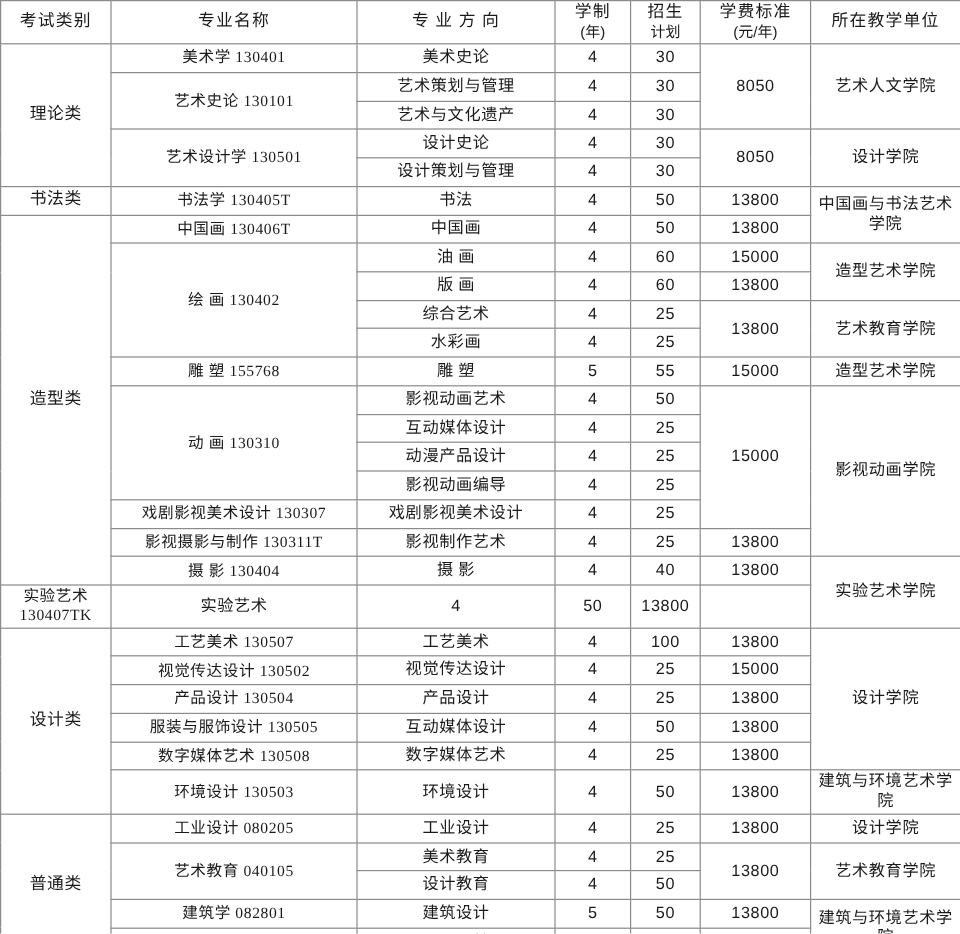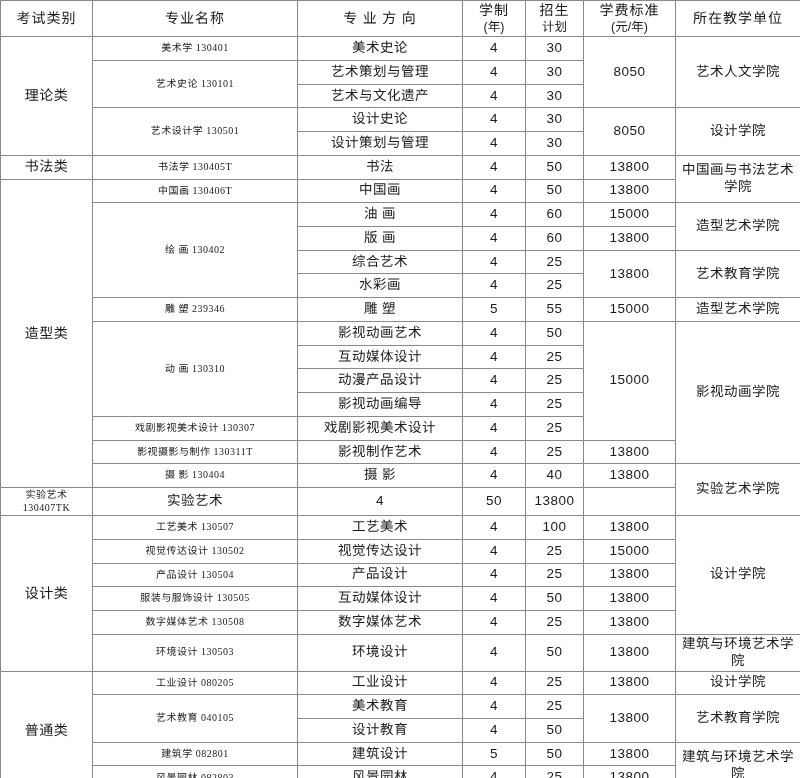--- a/index.html
+++ b/index.html
@@ -46,21 +46,21 @@
   .col-yrs   { width: 63px; }
   .col-plan  { width: 58px; }
   .col-fee   { width: 92px; }
   .col-unit  { width: 125px; }
 
   .cat-cell {
     font-size: 14px;
     letter-spacing: 1.5px;
   }
   .major-cell {
-    font-size: 10px;
+    font-size: 13px;
   }
   .dir-cell {
     font-size: 13.5px;
   }
   .num-cell {
     font-size: 13.5px;
     font-family: "Liberation Sans", sans-serif;
   }
   .fee-cell {
     font-size: 13.5px;
@@ -171,21 +171,21 @@
         <td class="num-cell">25</td>
         <td class="fee-cell" rowspan="2">13800</td>
         <td class="unit-cell" rowspan="2">艺术教育学院</td>
       </tr>
       <tr style="height: 23.74px;">
         <td class="dir-cell">水彩画</td>
         <td class="num-cell">4</td>
         <td class="num-cell">25</td>
       </tr>
       <tr style="height: 23.74px;">
-        <td class="major-cell">雕  塑 239346</td>
+        <td class="major-cell">雕  塑 155768</td>
         <td class="dir-cell">雕  塑</td>
         <td class="num-cell">5</td>
         <td class="num-cell">55</td>
         <td class="fee-cell">15000</td>
         <td class="unit-cell">造型艺术学院</td>
       </tr>
       <tr style="height: 23.74px;">
         <td class="major-cell" rowspan="4">动  画 130310</td>
         <td class="dir-cell">影视动画艺术</td>
         <td class="num-cell">4</td>

